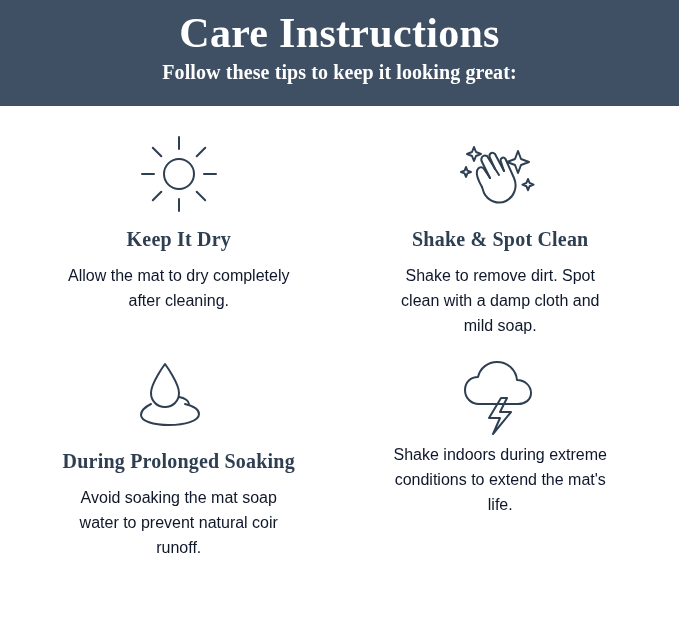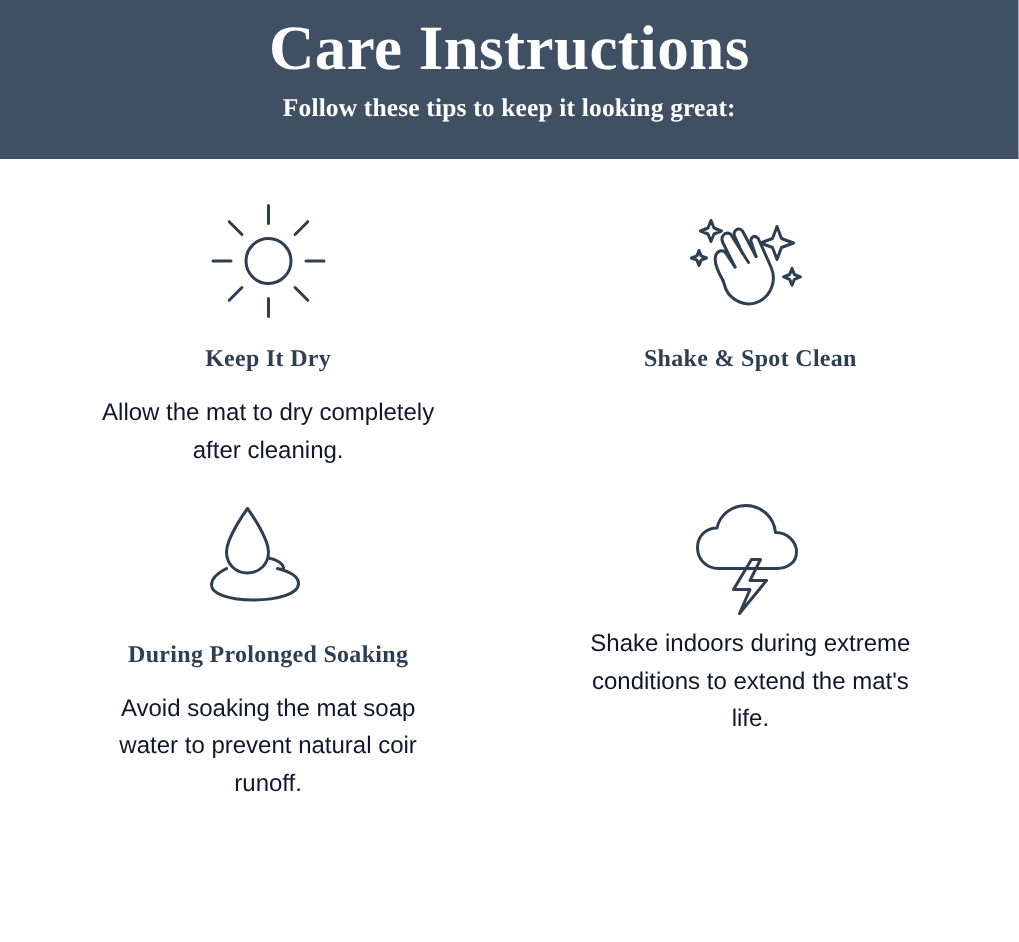--- a/index.html
+++ b/index.html
@@ -35,21 +35,21 @@
     font-weight: bold;
     font-size: 42px;
     line-height: 54px;
     color: #ffffff;
     letter-spacing: 0.3px;
     margin: 0;
   }
   .header-subtitle {
     font-family: "Liberation Serif", serif;
     font-weight: bold;
-    font-size: 17px;
+    font-size: 20px;
     line-height: 24px;
     color: #ffffff;
     letter-spacing: 0.1px;
     margin: 0;
   }
   .grid {
     display: grid;
     grid-template-columns: 1fr 1fr;
     grid-template-rows: auto auto;
     width: 679px;
@@ -67,21 +67,21 @@
   }
   .icon-wrap {
     height: 92px;
     display: flex;
     align-items: center;
     justify-content: center;
   }
   .tile-title {
     font-family: "Liberation Serif", serif;
     font-weight: bold;
-    font-size: 16px;
+    font-size: 20px;
     line-height: 27px;
     color: #2e3f52;
     margin: 6px 0 10px 0;
     letter-spacing: 0.2px;
   }
   .tile-body {
     font-family: "Liberation Sans", sans-serif;
     font-size: 16px;
     line-height: 25px;
     color: #0f172a;
@@ -130,20 +130,21 @@
           <path d="M38 47 L30 31 C28 27, 31 23, 35 25 L47 44"></path>
           <path d="M43 38 L38 27 C36 23, 40 20, 43 23 L52 40"></path>
           <path d="M52 40 L49 31 C47.5 27.5, 51 25, 53.5 28 L62 47 C66 56, 62 66, 54 70 C46 74, 36 70, 32 62 L30 56"></path>
           <path d="M66 20 l3 8 8 3 -8 3 -3 8 -3 -8 -8 -3 8 -3 z"></path>
           <path d="M22 16 l2 5 5 2 -5 2 -2 5 -2 -5 -5 -2 5 -2 z"></path>
           <path d="M76 48 l1.6 4 4 1.6 -4 1.6 -1.6 4 -1.6 -4 -4 -1.6 4 -1.6 z"></path>
           <path d="M14 36 l1.4 3.6 3.6 1.4 -3.6 1.4 -1.4 3.6 -1.4 -3.6 -3.6 -1.4 3.6 -1.4 z"></path>
         </svg>
       </div>
       <h2 class="tile-title">Shake &amp; Spot Clean</h2>
+      <p class="tile-body">Shake to remove dirt. Spot clean with a damp cloth and mild soap.</p>
     </div>
 
     <div class="cell cell-soak">
       <div class="icon-wrap">
         <svg width="96" height="80" viewBox="0 0 96 80" fill="none" stroke="#2e3f52" stroke-width="2" stroke-linecap="round" stroke-linejoin="round">
           <path d="M34 8 C34 8, 20 27, 20 37 C20 45, 26 51, 34 51 C42 51, 48 45, 48 37 C48 27, 34 8, 34 8 Z"></path>
           <path d="M20 48 C14 51, 10 55, 10 59 C10 65, 22 69, 38 69 C54 69, 68 65, 68 58 C68 53, 62 50, 54 48"></path>
           <path d="M48 41 C54 42, 58 45, 58 48"></path>
         </svg>
       </div>

